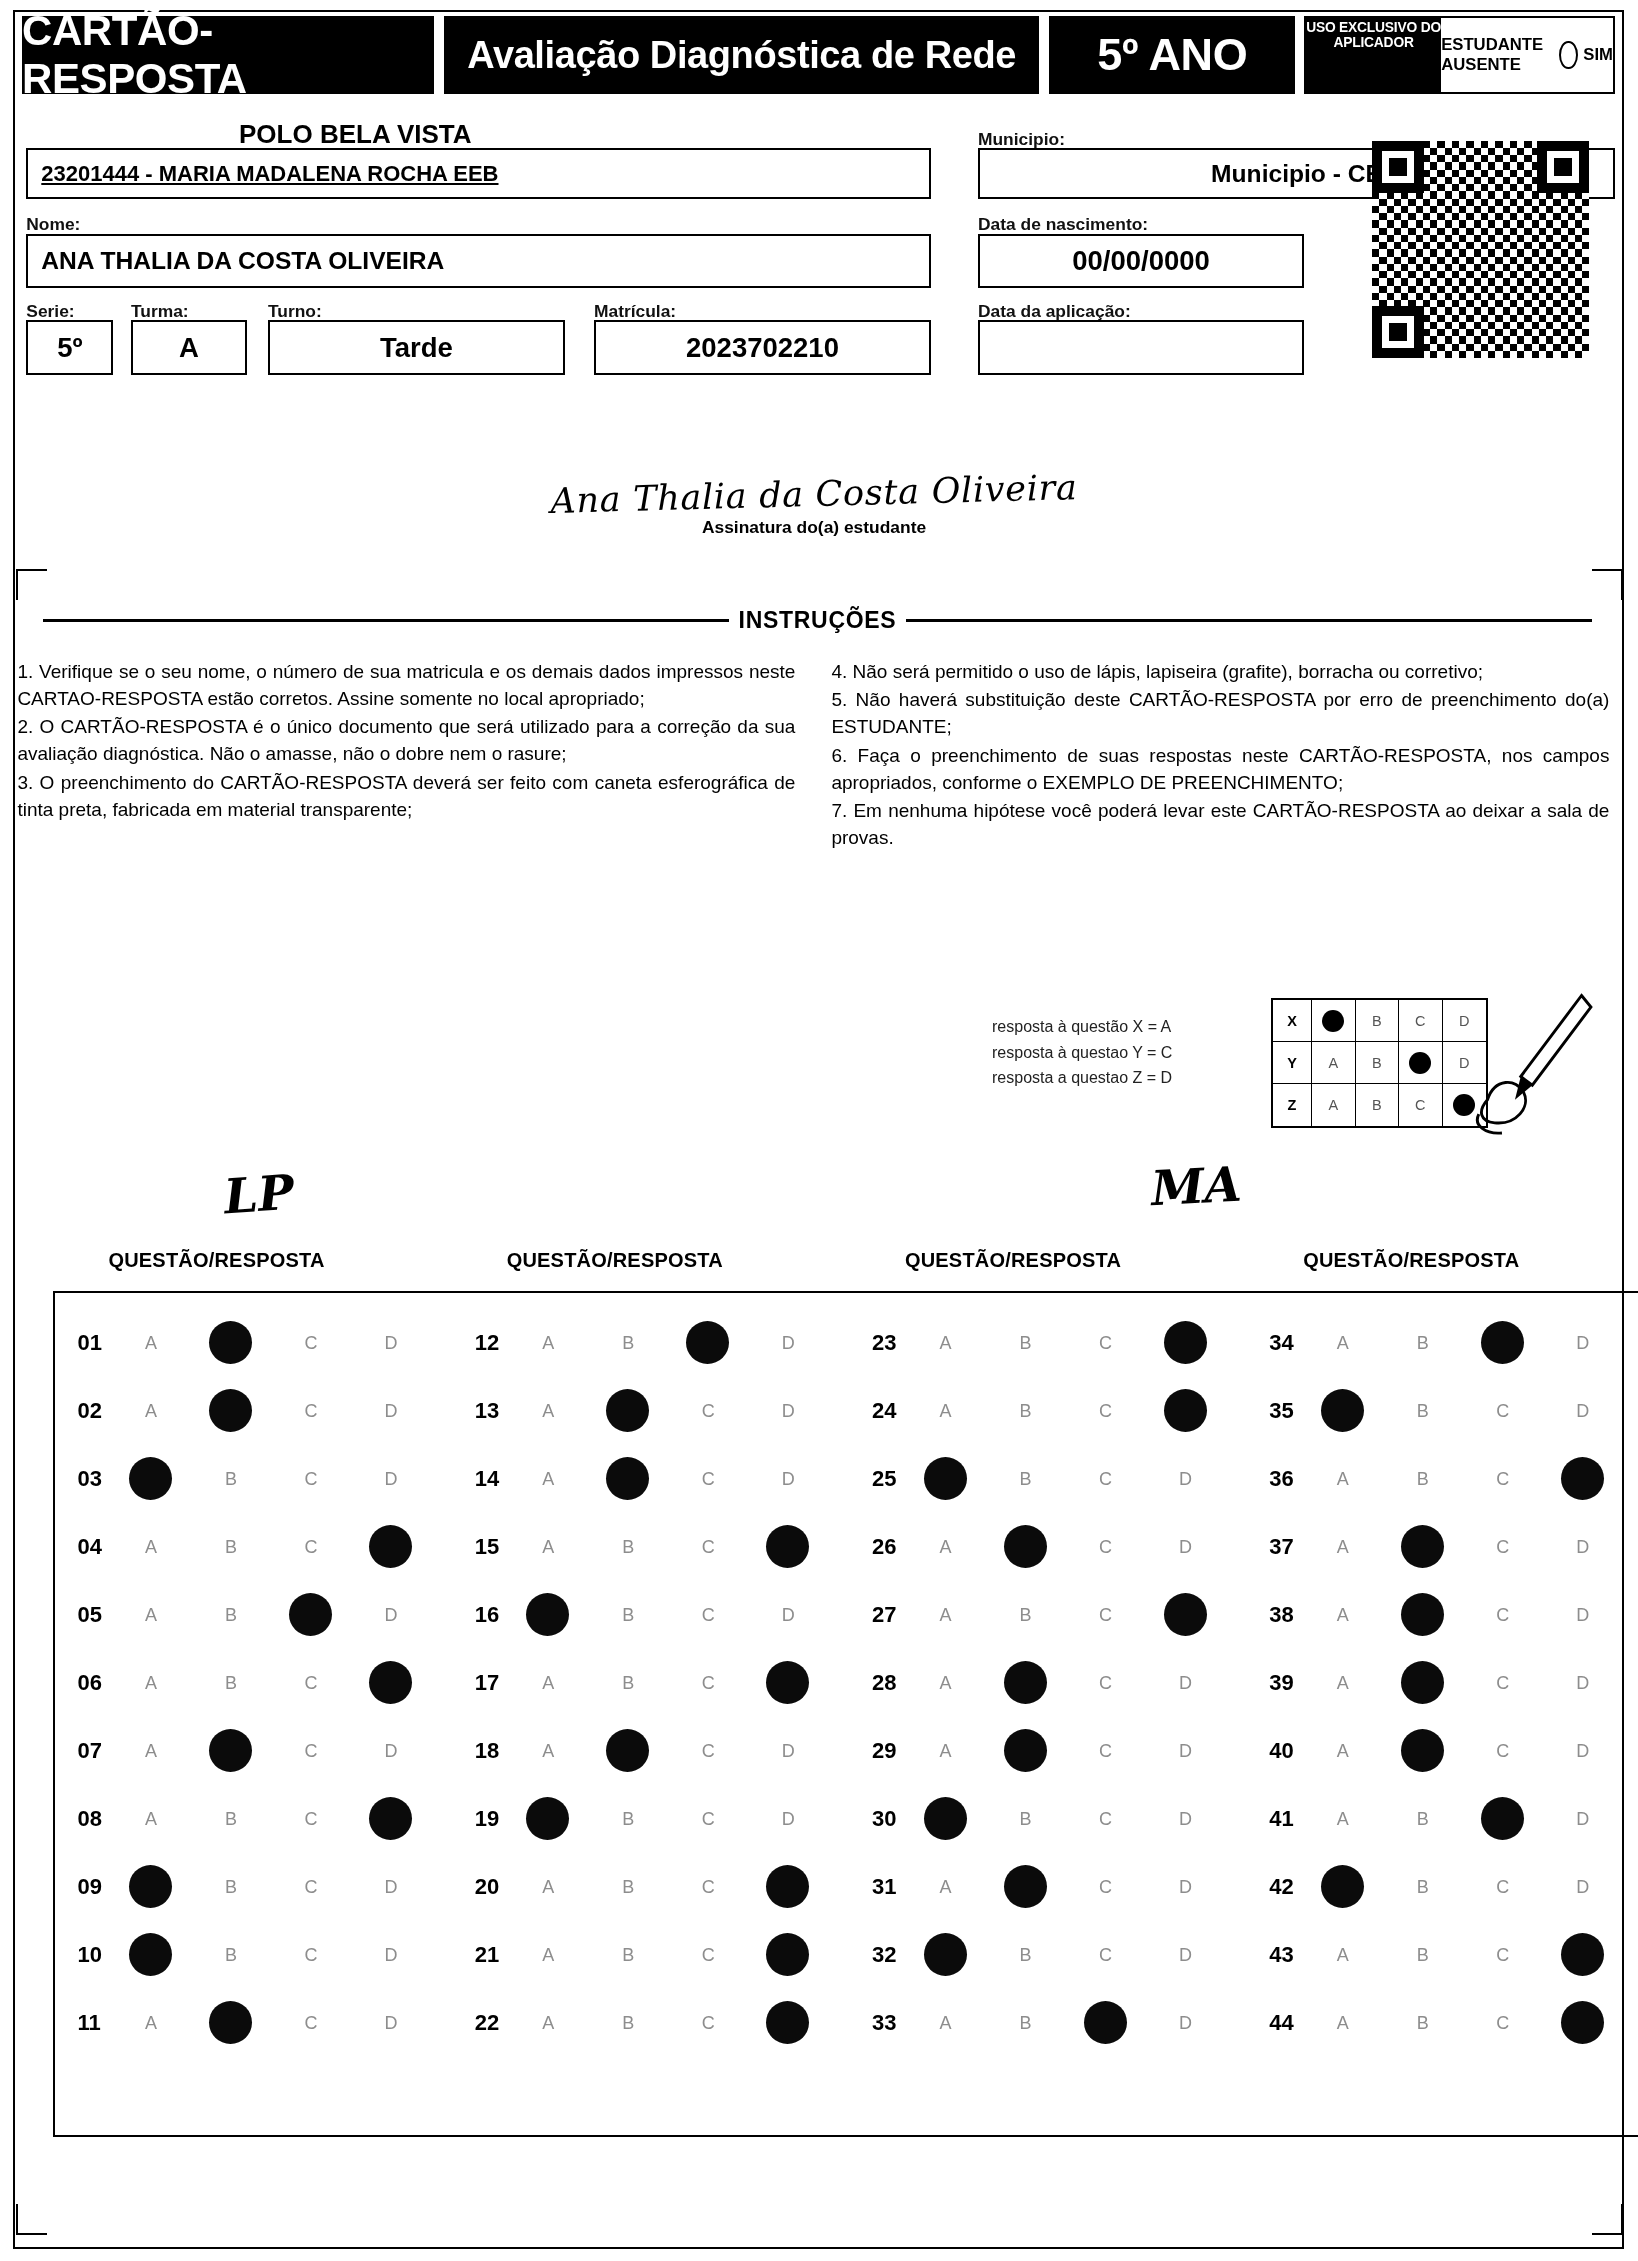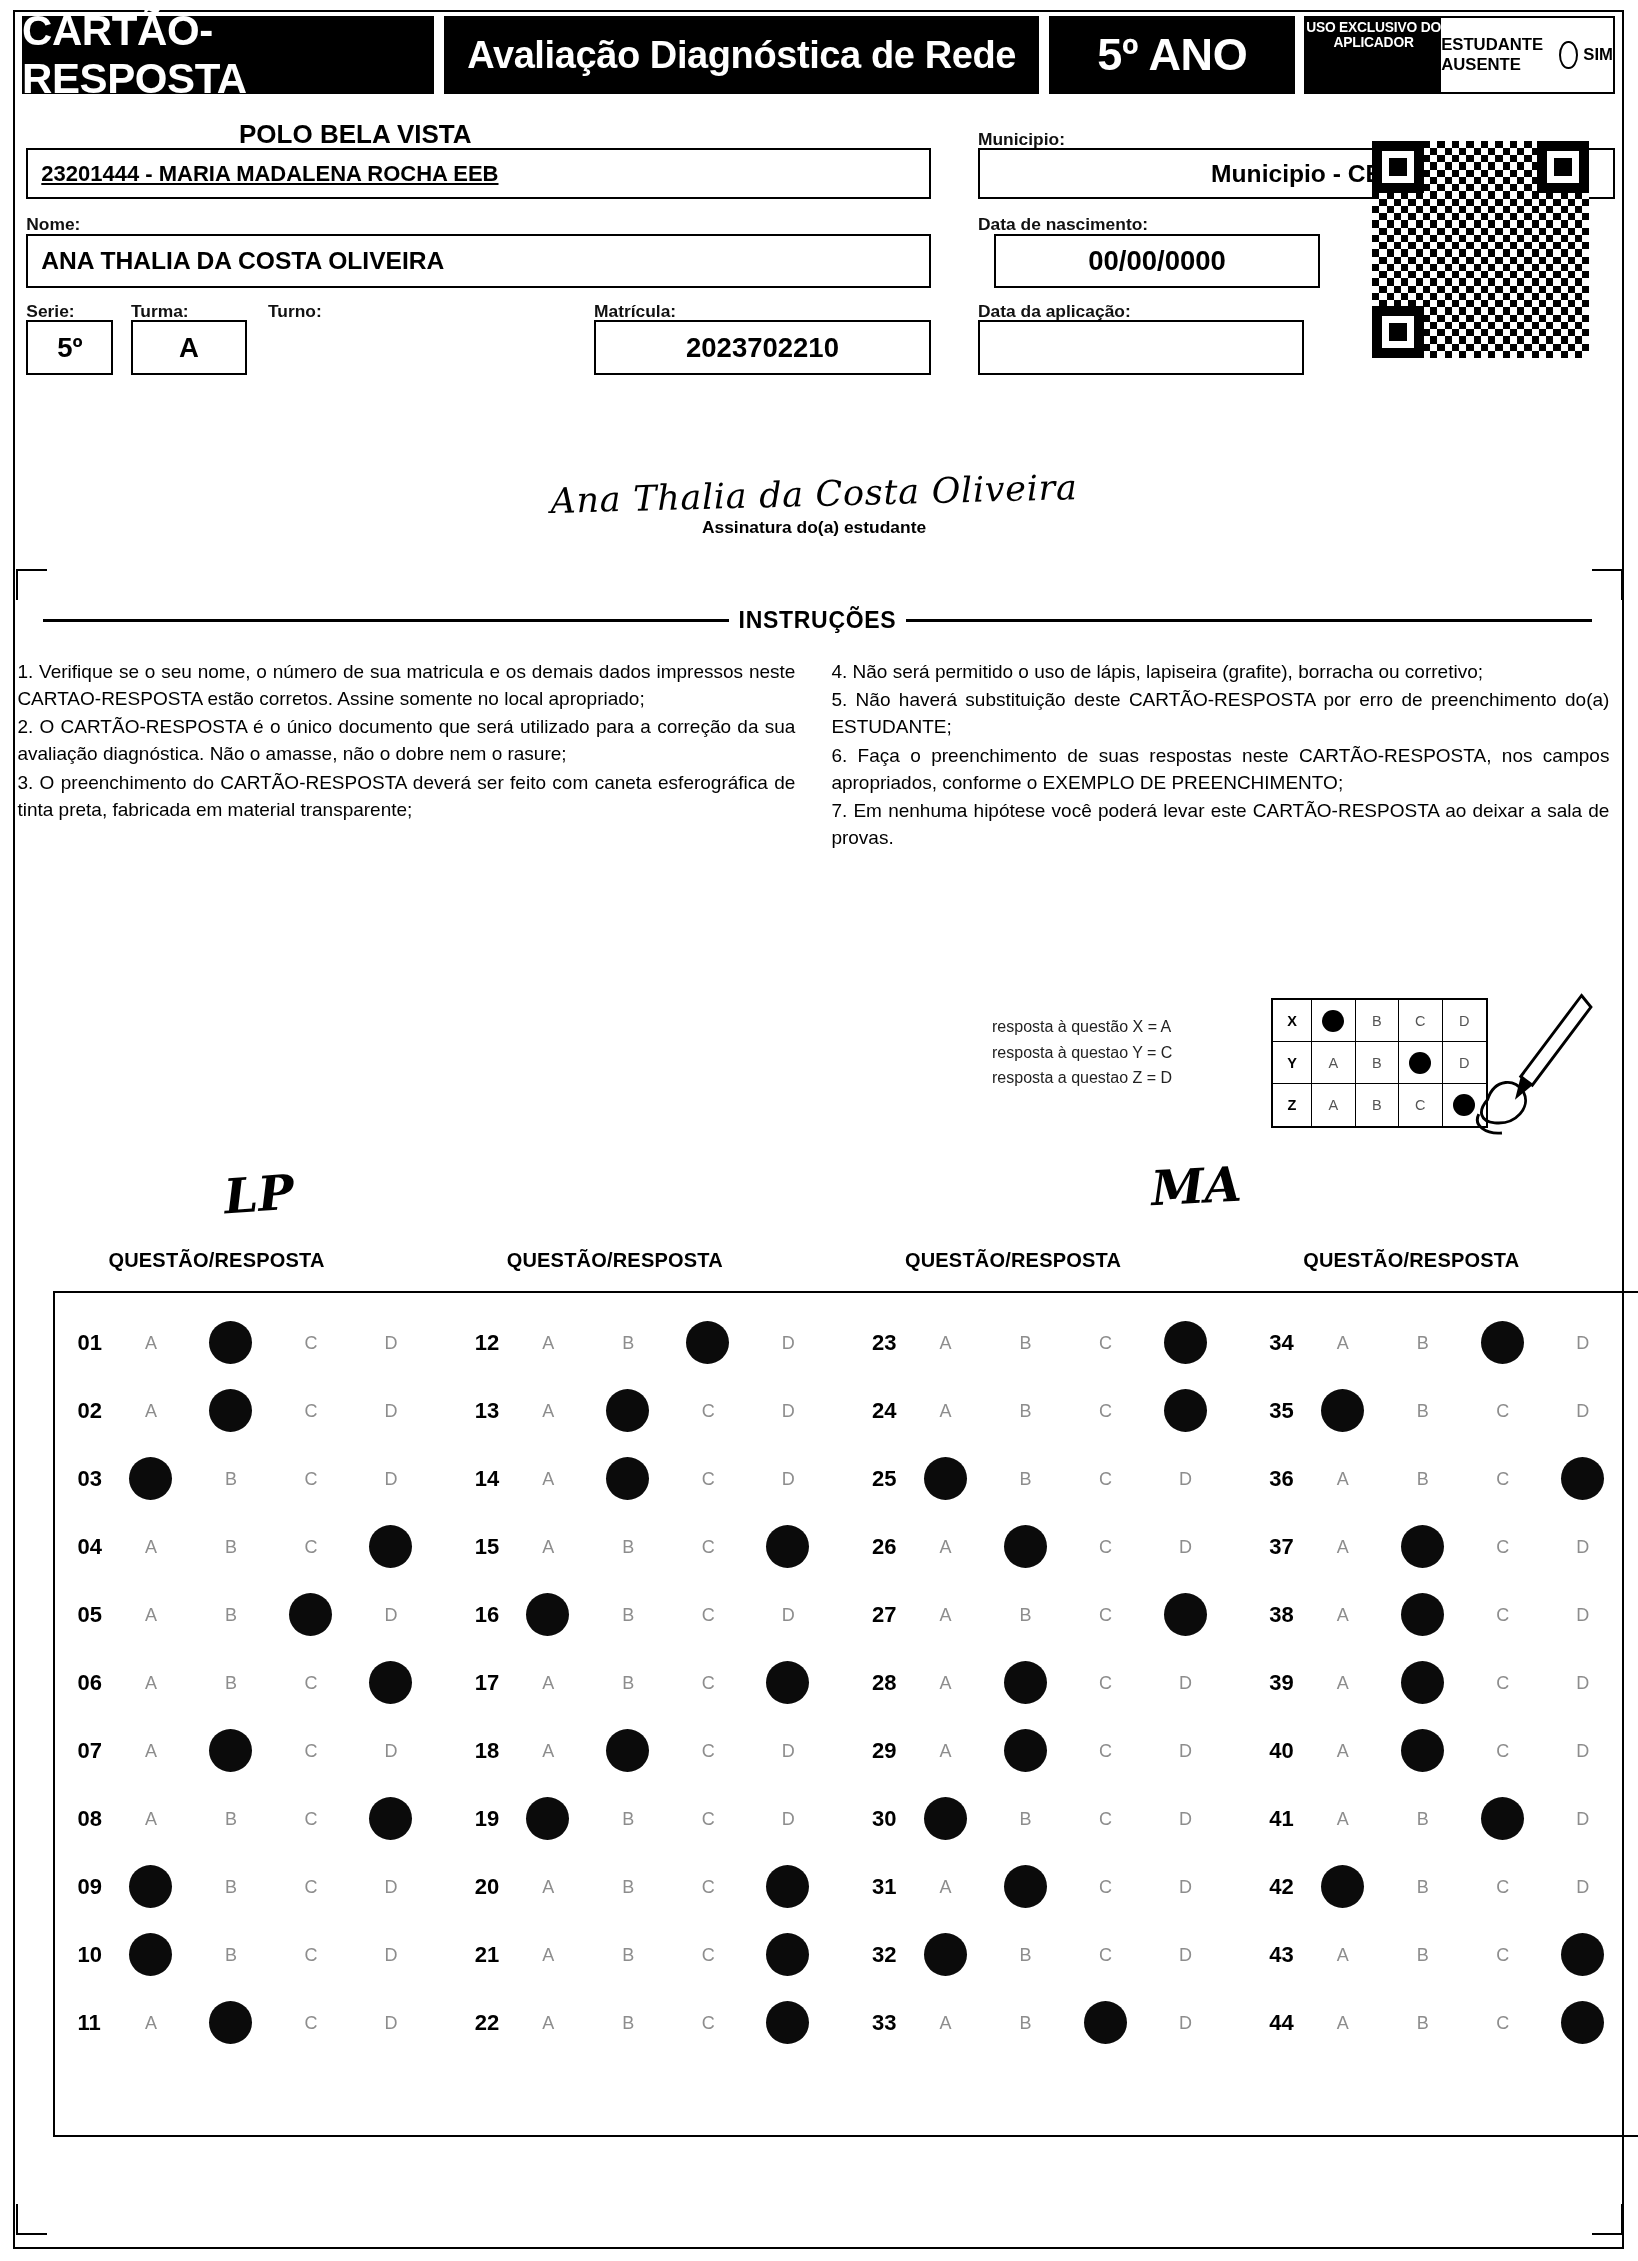--- a/index.html
+++ b/index.html
@@ -139,21 +139,20 @@
     width: 905px; height: 54px;
     font-size: 24.6px;
   }
   .field-nasc-label { position: absolute; left: 956px; top: 105px; }
   .field-nasc-box {
     position: absolute; left: 956px; top: 125px;
     width: 326px; height: 54px;
     font-size: 27.5px;
     justify-content: center;
     padding-left: 0;
-    margin-left: 16px;
   }
   .field-serie-label { position: absolute; left: 4.3px; top: 192px; }
   .field-serie-box {
     position: absolute; left: 4.3px; top: 211px;
     width: 87px; height: 55px;
     font-size: 27.5px;
     justify-content: center;
     padding-left: 0;
   }
   .field-turma-label { position: absolute; left: 109px; top: 192px; }
@@ -447,20 +446,21 @@
     <div class="lbl field-nasc-label">Data de nascimento:</div>
     <div class="box field-nasc-box">00/00/0000</div>
 
     <div class="lbl field-serie-label">Serie:</div>
     <div class="box field-serie-box">5º</div>
 
     <div class="lbl field-turma-label">Turma:</div>
     <div class="box field-turma-box">A</div>
 
     <div class="lbl field-turno-label">Turno:</div>
+    <div class="box field-turno-box">Tarde</div>
 
     <div class="lbl field-matric-label">Matrícula:</div>
     <div class="box field-matric-box">2023702210</div>
 
     <div class="lbl field-apl-label">Data da aplicação:</div>
     <div class="box field-apl-box"></div>
   </div>
 
   <div class="qr">
     <span class="qr-eye tl"></span>

